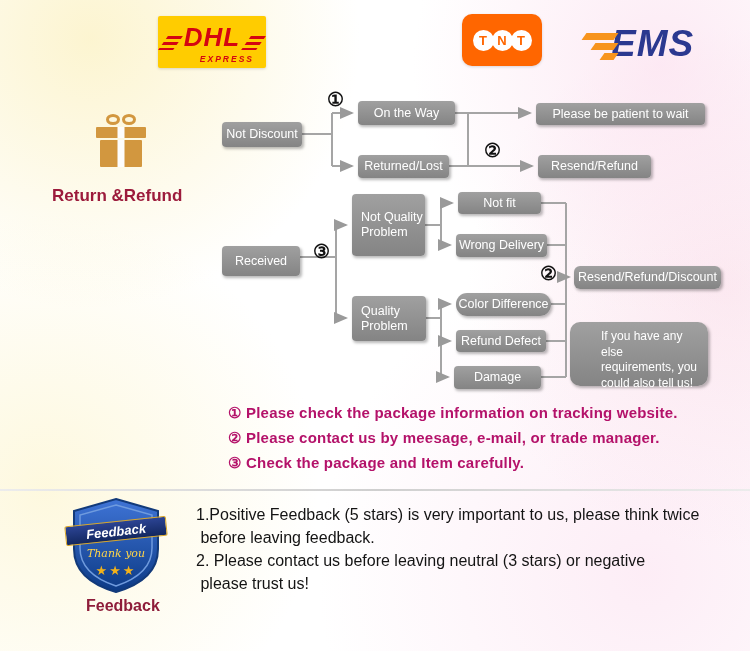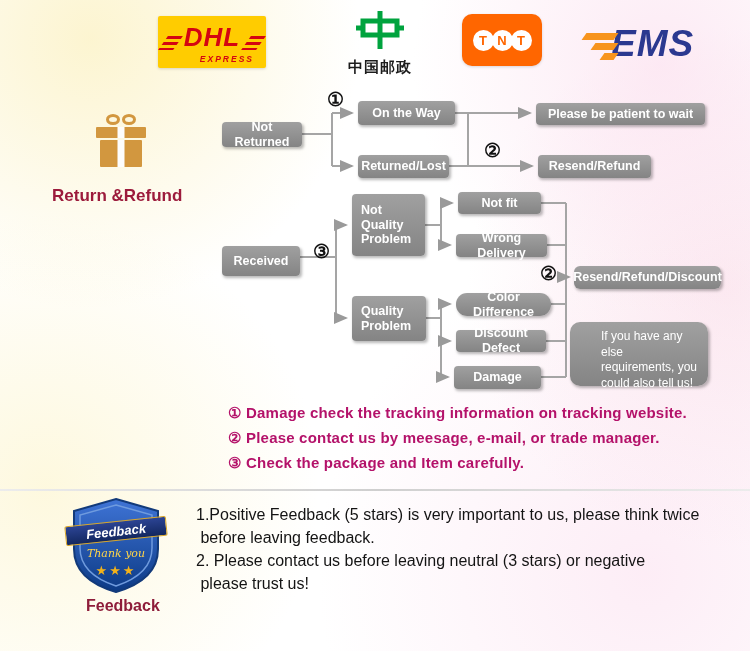--- a/index.html
+++ b/index.html
@@ -26,21 +26,21 @@
   .tnt{left:462px;top:14px;width:80px;height:52px;background:#ff6600;border-radius:10px;display:flex;align-items:center;justify-content:center;box-shadow:0 1px 3px rgba(0,0,0,.15);}
   .tnt-c{width:21px;height:21px;background:#fff;border-radius:50%;display:flex;align-items:center;justify-content:center;color:#ff6600;font-weight:700;font-size:13px;margin:0 -1px;}
   .ems{left:584px;top:22px;width:140px;height:44px;display:flex;align-items:center;}
   .ems-chevrons{display:flex;flex-direction:column;gap:3px;align-items:flex-end;margin-right:-5px;margin-top:4px;}
   .ems-chevrons i{display:block;height:7px;background:#f7941d;transform:skewX(-35deg);}
   .ems-chevrons i.c1{width:32px;} .ems-chevrons i.c2{width:23px;} .ems-chevrons i.c3{width:14px;}
   .ems-text{font-style:italic;font-weight:700;font-size:37px;color:#2b3990;letter-spacing:1px;}
   
   .fbox{position:absolute;background:linear-gradient(#a0a0a0,#848484);color:#fff;font-size:12.5px;
         display:flex;align-items:center;justify-content:center;border-radius:4px;
-        box-shadow:1.5px 2px 3px rgba(0,0,0,.28);text-align:center;line-height:1.18;padding:0 2px;box-sizing:border-box;font-weight:bold;}
+        box-shadow:1.5px 2px 3px rgba(0,0,0,.28);text-align:center;line-height:1.18;padding:0 2px;box-sizing:border-box;}
   .fbox.tl{justify-content:flex-start;text-align:left;padding-left:9px;}
   .fnote{position:absolute;background:linear-gradient(#a0a0a0,#848484);color:#fff;font-size:12px;line-height:1.3;
         border-radius:10px;padding:7px 9px;box-sizing:border-box;text-align:left;box-shadow:1.5px 2px 3px rgba(0,0,0,.28);}
   .fmark{position:absolute;font-size:19px;font-weight:700;color:#111;}
   .section-label{left:52px;top:186px;width:160px;font-size:17px;font-weight:700;color:#9c1b3c;}
   
   .gift{left:94px;top:114px;width:54px;height:56px;}
   .bow{display:flex;justify-content:center;gap:2px;height:13px;}
   .bow i{width:14px;height:11px;border:3px solid #d2973f;border-radius:50%;box-sizing:border-box;}
   .lid{width:50px;height:11px;background:#d2973f;margin:0 auto;position:relative;border-radius:1px;}
@@ -68,28 +68,20 @@
 
 <div id="canvas">
 
   <div class="abs dhl">
     <div class="dhl-stripes l"></div>
     <div class="dhl-stripes r"></div>
     <div class="dhl-text">DHL</div>
     <div class="dhl-express">EXPRESS</div>
   </div>
 
-  <div class="abs cpost">
-    <svg width="56" height="44" viewBox="0 0 56 44">
-      <path d="M11 13 H45 V27 H11 Z" fill="none" stroke="#00a33e" stroke-width="5"></path>
-      <path d="M28 3 V41" fill="none" stroke="#00a33e" stroke-width="5"></path>
-      <path d="M4 20 H11 M45 20 H52" fill="none" stroke="#00a33e" stroke-width="5"></path>
-    </svg>
-    <div class="cpost-caption">中国邮政</div>
-  </div>
 
   <div class="abs tnt">
     <div class="tnt-c">T</div>
     <div class="tnt-c">N</div>
     <div class="tnt-c">T</div>
   </div>
 
   <div class="abs ems">
     <div class="ems-chevrons">
         <i class="c1"></i>
@@ -137,43 +129,43 @@
   <div class="abs gift">
     <div class="bow">
         <i></i>
         <i></i>
       </div>
     <div class="lid"></div>
     <div class="gbase"></div>
   </div>
   <div class="abs section-label">Return &amp;Refund</div>
 
-  <div class="fbox" style="left:222px;top:122px;width:80px;height:25px;">Not Returned</div>
+  <div class="fbox" style="left:222px;top:122px;width:80px;height:25px;">Not Discount</div>
   <div class="fmark" style="left:327px;top:88px;">①</div>
   <div class="fbox" style="left:358px;top:101px;width:97px;height:24px;">On the Way</div>
   <div class="fbox" style="left:536px;top:103px;width:169px;height:22px;">Please be patient to wait</div>
   <div class="fbox" style="left:358px;top:155px;width:91px;height:23px;">Returned/Lost</div>
   <div class="fmark" style="left:484px;top:139px;">②</div>
   <div class="fbox" style="left:538px;top:155px;width:113px;height:23px;">Resend/Refund</div>
 
   <div class="fbox" style="left:222px;top:246px;width:78px;height:30px;">Received</div>
   <div class="fmark" style="left:313px;top:240px;">③</div>
   <div class="fbox tl" style="left:352px;top:194px;width:73px;height:62px;">Not Quality Problem</div>
   <div class="fbox" style="left:458px;top:192px;width:83px;height:22px;">Not fit</div>
   <div class="fbox" style="left:456px;top:234px;width:91px;height:23px;">Wrong Delivery</div>
   <div class="fbox tl" style="left:352px;top:296px;width:74px;height:45px;">Quality Problem</div>
   <div class="fbox" style="left:456px;top:293px;width:95px;height:23px;border-radius:11px;">Color Difference</div>
-  <div class="fbox" style="left:456px;top:330px;width:90px;height:22px;">Discount Defect</div>
+  <div class="fbox" style="left:456px;top:330px;width:90px;height:22px;">Refund Defect</div>
   <div class="fbox" style="left:454px;top:366px;width:87px;height:23px;">Damage</div>
   <div class="fmark" style="left:540px;top:262px;">②</div>
   <div class="fbox" style="left:574px;top:266px;width:147px;height:23px;border-radius:6px;">Resend/Refund/Discount</div>
   <div class="fnote" style="left:570px;top:322px;width:138px;height:64px;padding-left:31px;">If you have any else requirements, you could also tell us!</div>
 
   <div class="abs legend">
-    <div>① Damage check the tracking information on tracking website.</div>
+    <div>① Please check the package information on tracking website.</div>
     <div>② Please contact us by meesage, e-mail, or trade manager.</div>
     <div>③ Check the package and Item carefully.</div>
   </div>
 
   <div class="abs divider"></div>
 
   <div class="abs badge">
     <svg width="92" height="97" viewBox="0 0 92 97">
       <defs>
         <linearGradient id="sg" x1="0" y1="0" x2="0" y2="1">

